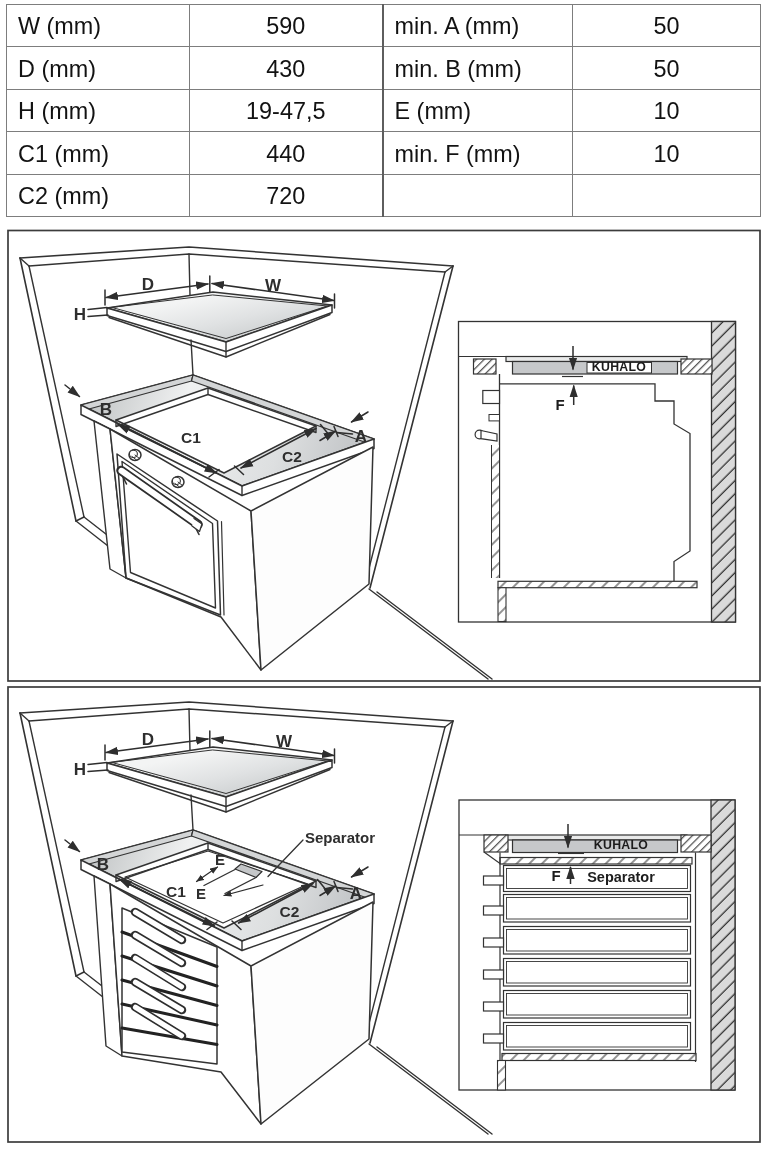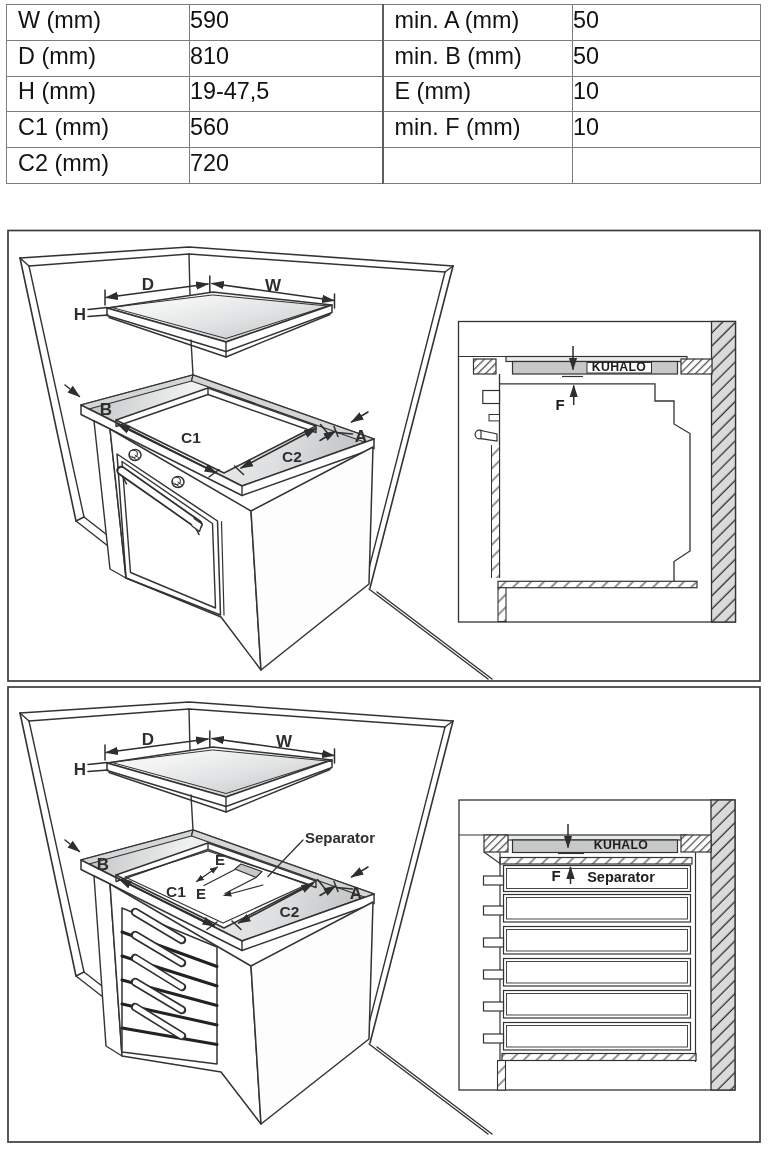--- a/index.html
+++ b/index.html
@@ -1,20 +1,20 @@
 <!DOCTYPE html>
 <html><head>
 <meta charset="utf-8">
 <style>
 html,body{margin:0;padding:0}
 body{width:768px;height:1150px;position:relative;background:#fff;font-family:"Liberation Sans",sans-serif;overflow:hidden}
-table{position:absolute;left:6px;top:4px;width:754px;height:180px;border-collapse:collapse;table-layout:fixed}
+table{position:absolute;left:6px;top:4px;width:754px;height:213px;border-collapse:collapse;table-layout:fixed}
 td{border:1px solid #7d7d7d;font-size:23.4px;color:#121212;padding:0;vertical-align:bottom;padding-bottom:6px}
 td.l{padding-left:11px}
-td.v{}
+td.v{text-align:center}
 td.d{border-left:2.6px solid #5e5e5e}
 svg{position:absolute;left:0;top:0}
 </style>
 </head>
 <body>
 <table>
 <colgroup>
       <col style="width:183px">
       <col style="width:193px">
       <col style="width:190px">
@@ -22,33 +22,33 @@
     </colgroup>
 <tbody>
       <tr>
         <td class="l">W (mm)</td>
         <td class="v">590</td>
         <td class="l d">min. A (mm)</td>
         <td class="v">50</td>
       </tr>
 <tr>
         <td class="l">D (mm)</td>
-        <td class="v">810</td>
+        <td class="v">430</td>
         <td class="l d">min. B (mm)</td>
         <td class="v">50</td>
       </tr>
 <tr>
         <td class="l">H (mm)</td>
         <td class="v">19-47,5</td>
         <td class="l d">E (mm)</td>
         <td class="v">10</td>
       </tr>
 <tr>
         <td class="l">C1 (mm)</td>
-        <td class="v">560</td>
+        <td class="v">440</td>
         <td class="l d">min. F (mm)</td>
         <td class="v">10</td>
       </tr>
 <tr>
         <td class="l">C2 (mm)</td>
         <td class="v">720</td>
         <td class="l d">&nbsp;</td>
         <td class="v">&nbsp;</td>
       </tr>
 </tbody>

